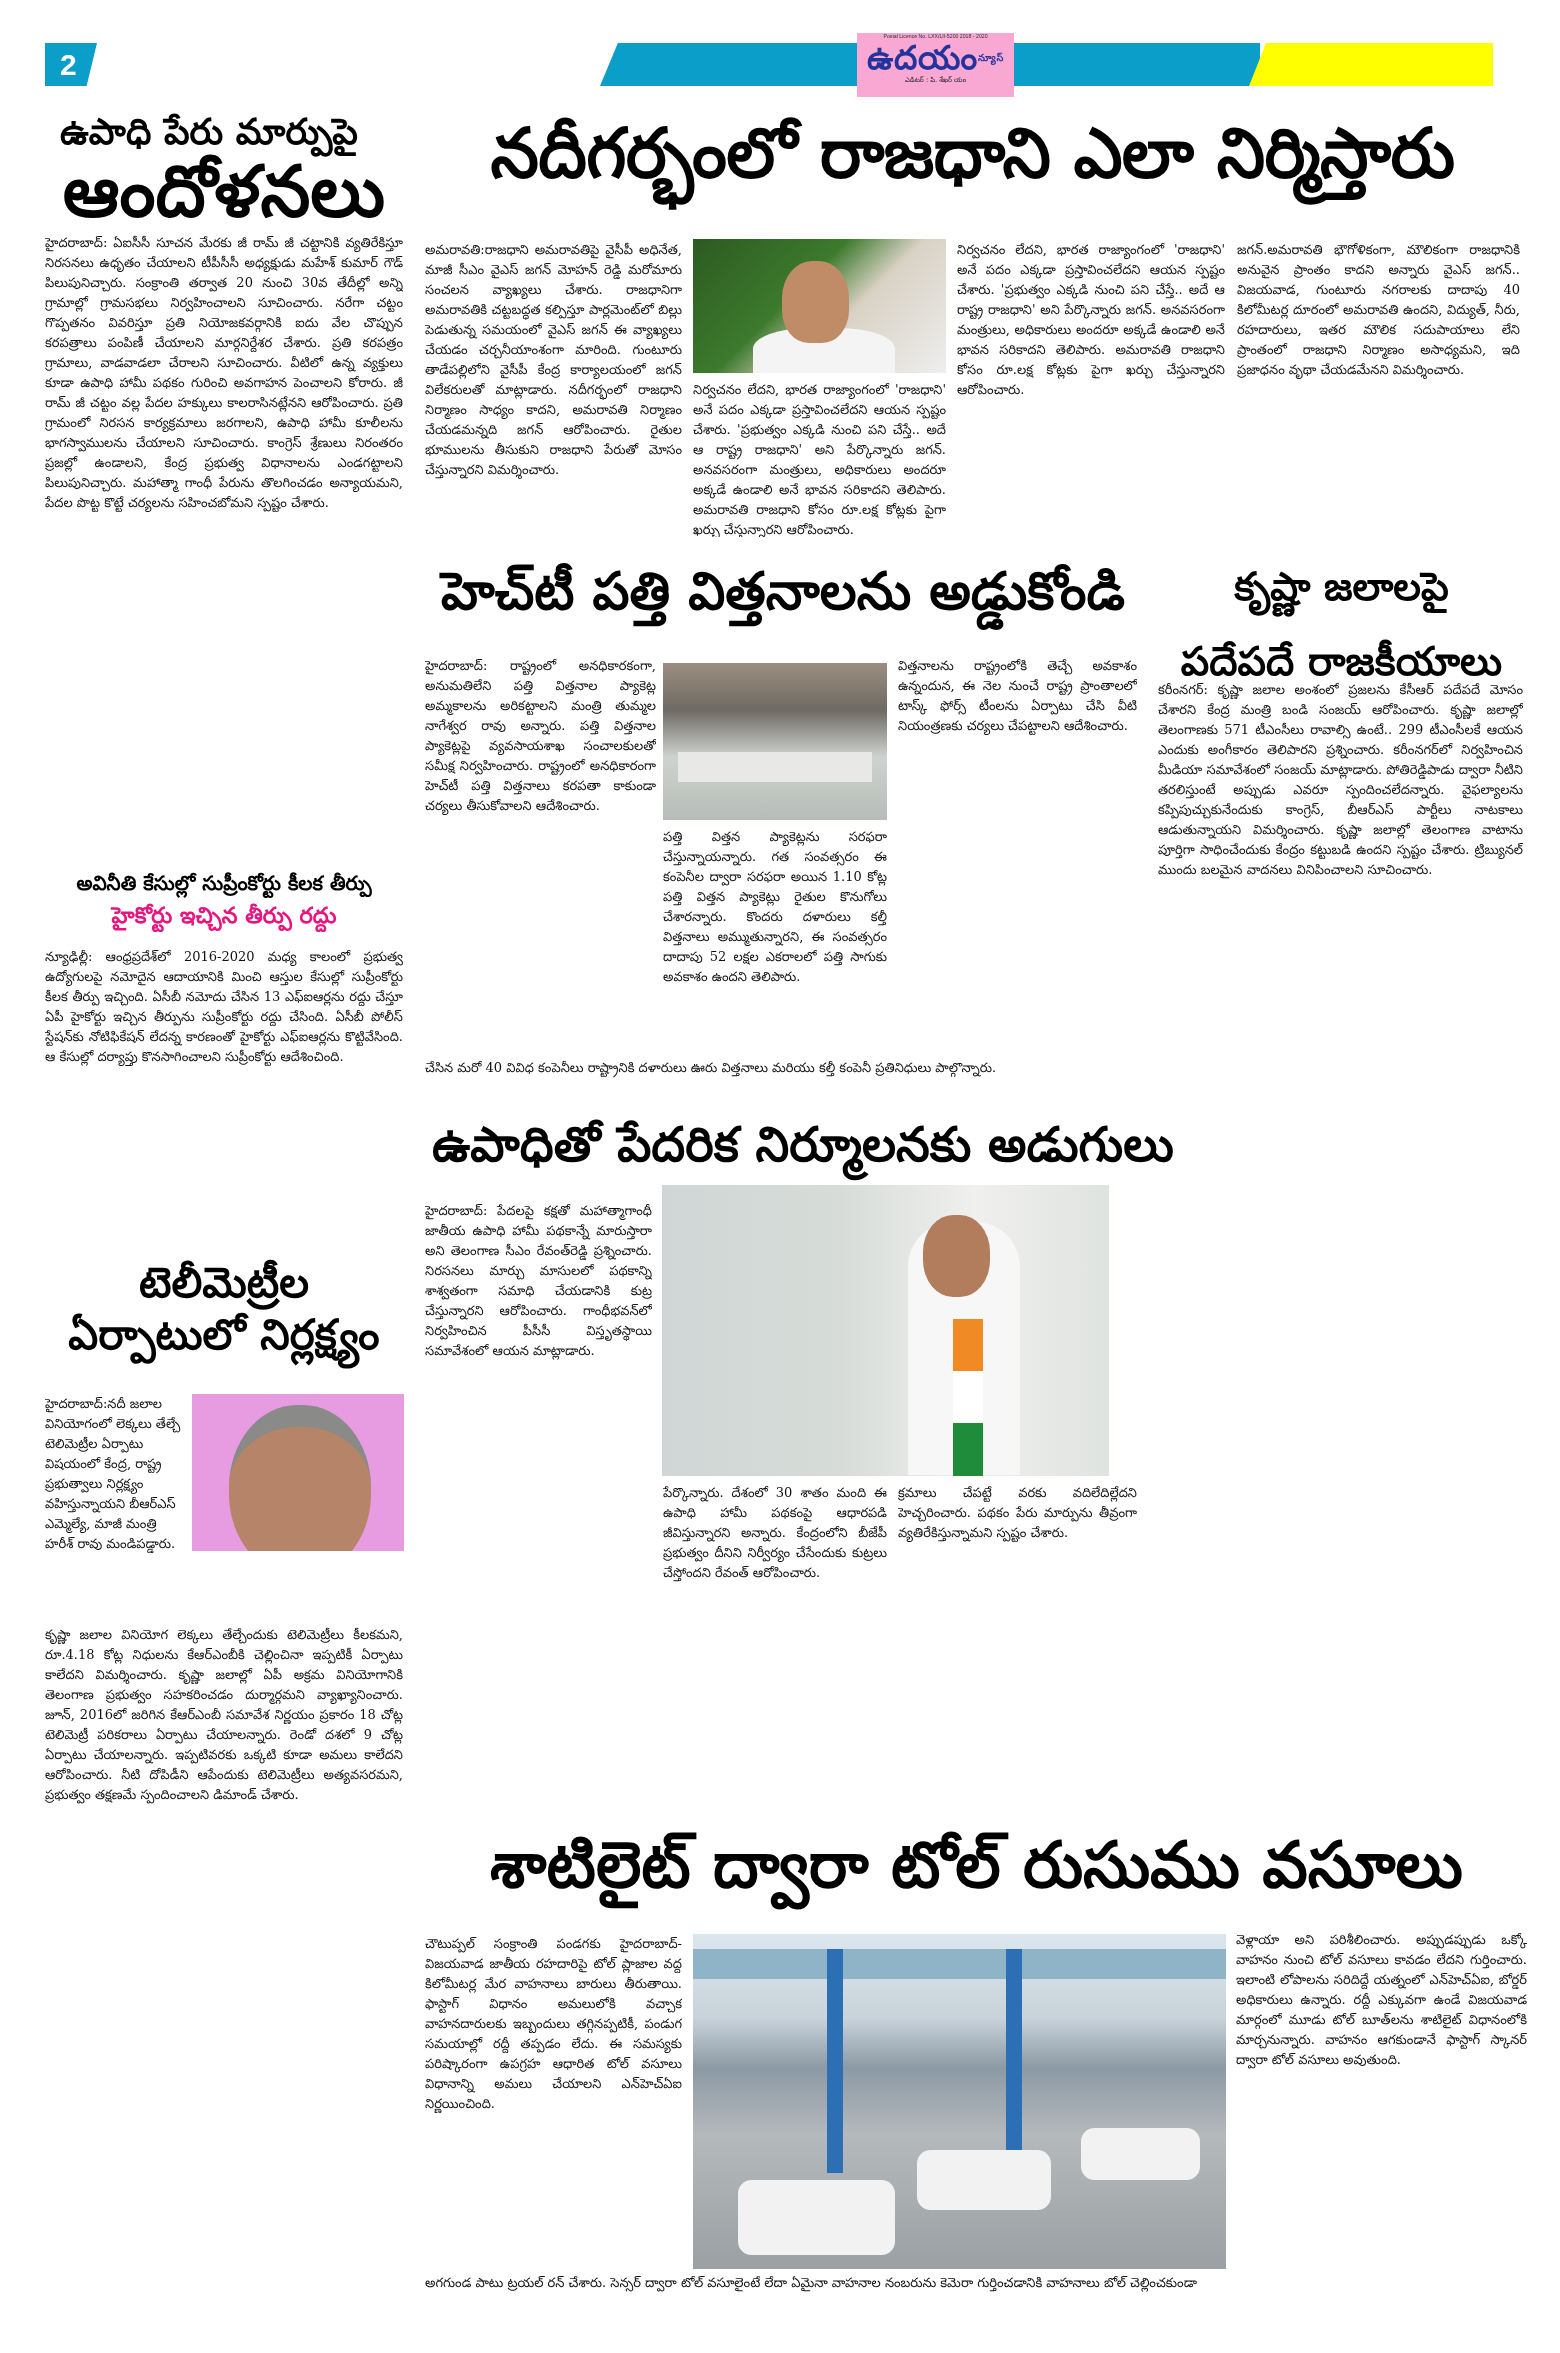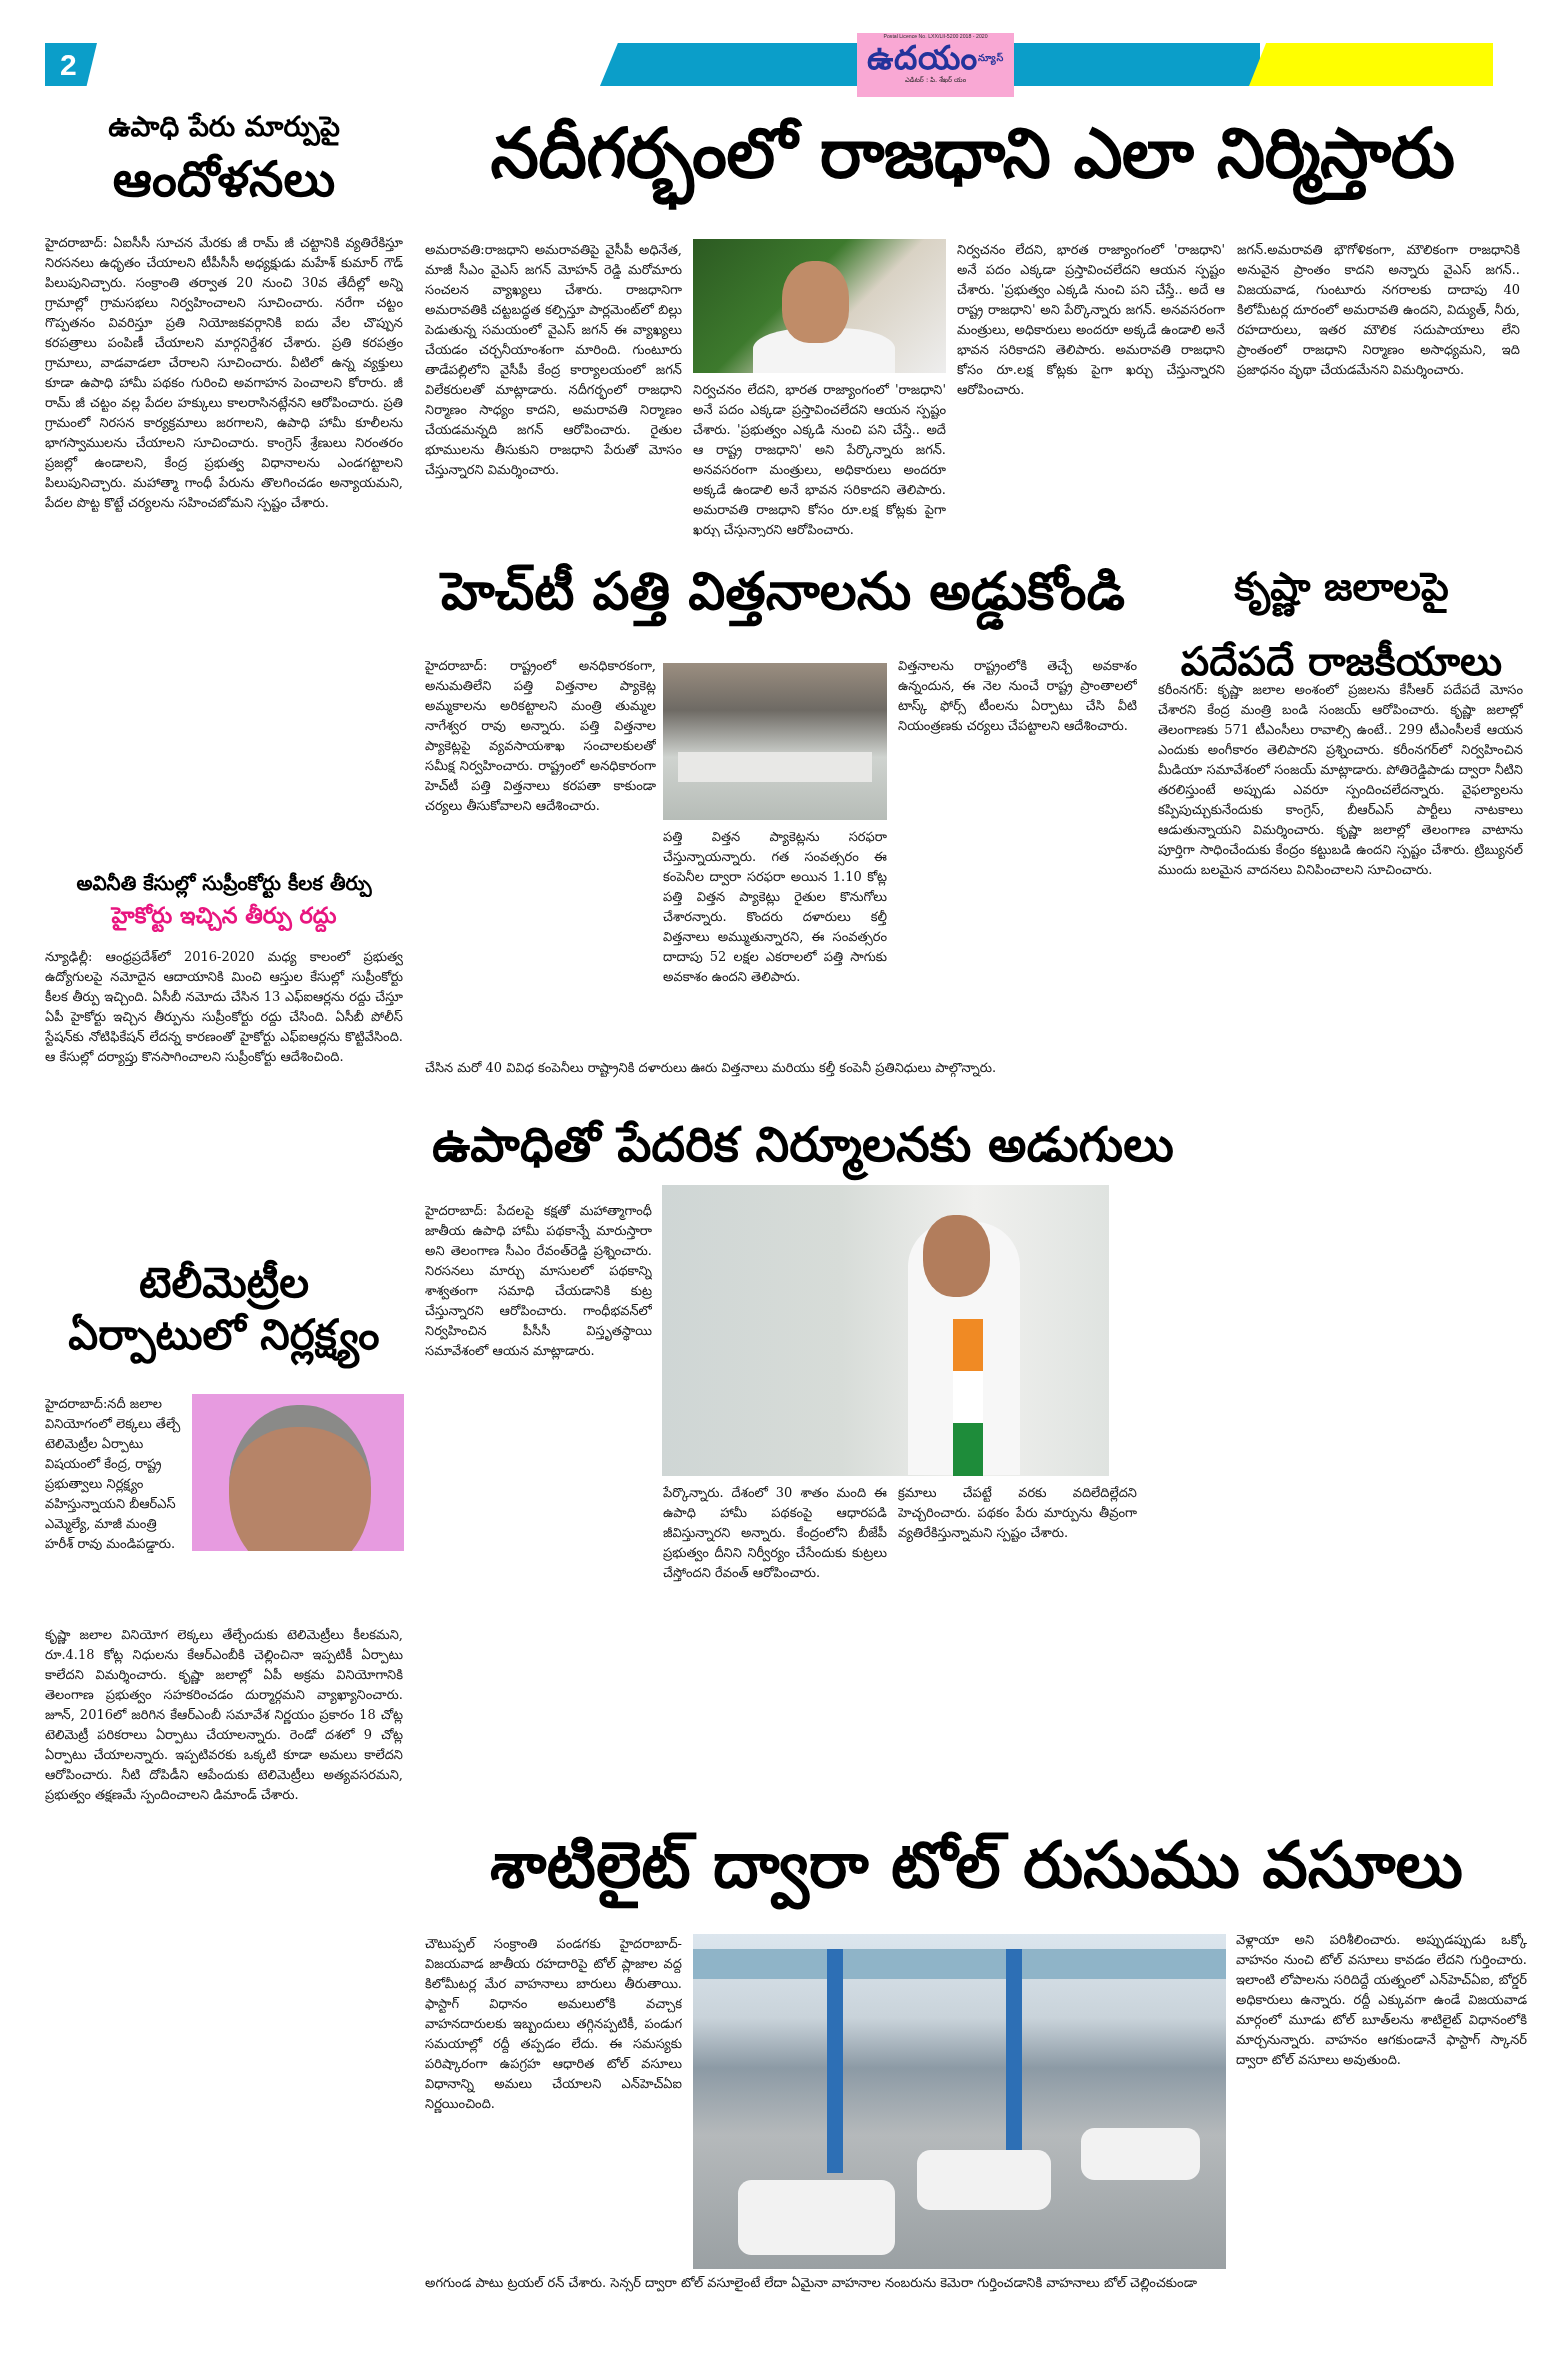--- a/index.html
+++ b/index.html
@@ -22,22 +22,22 @@
   .logo .name { font: bold 33px "DejaVu Sans", sans-serif; color: #23339b; line-height: 37px; letter-spacing: 0.7px; }
   .logo .name small { font-size: 9.7px; vertical-align: top; }
   .logo .editor { font: 6.7px "DejaVu Sans", sans-serif; color: #222; }
 
   
   .hl { position: absolute; font-family: "DejaVu Sans", sans-serif; font-weight: bold; color: #000; white-space: nowrap; text-align: center; line-height: 1.1; }
   .body { position: absolute; font-family: "DejaVu Serif", serif; font-size: 13px; line-height: 20px; text-align: justify; color: #111; overflow: hidden; }
   .photo { position: absolute; overflow: hidden; }
 
   
-  .h-left1 { left: 45px; top: 112px; width: 358px; font-size: 28px; }
-  .h-left2 { left: 45px; top: 153px; width: 358px; font-size: 49px; }
+  .h-left1 { left: 30px; top: 112px; width: 358px; font-size: 36px; }
+  .h-left2 { left: 45px; top: 153px; width: 358px; font-size: 71px; }
   .h-main { left: 417px; top: 116px; width: 1111px; font-size: 69px; letter-spacing: -0.7px; }
   .h-cotton { left: 425px; top: 563px; width: 716px; font-size: 52px; }
   .h-krishna1 { left: 1155px; top: 566px; width: 373px; font-size: 39px; }
   .h-krishna2 { left: 1155px; top: 619px; width: 373px; font-size: 40px; margin-top: 20px; }
   .h-supreme { left: 45px; top: 872px; width: 358px; font-size: 20px; font-weight: bold; }
   .h-hc { left: 45px; top: 903px; width: 358px; font-size: 22.4px; color: #e8157f; }
   .h-tele1 { left: 45px; top: 1260px; width: 358px; font-size: 42px; }
   .h-tele2 { left: 45px; top: 1312px; width: 358px; font-size: 42px; }
   .h-upadhi { left: 432px; top: 1118px; width: 671px; font-size: 48px; }
   .h-toll { left: 425px; top: 1830px; width: 1103px; font-size: 64px; }

